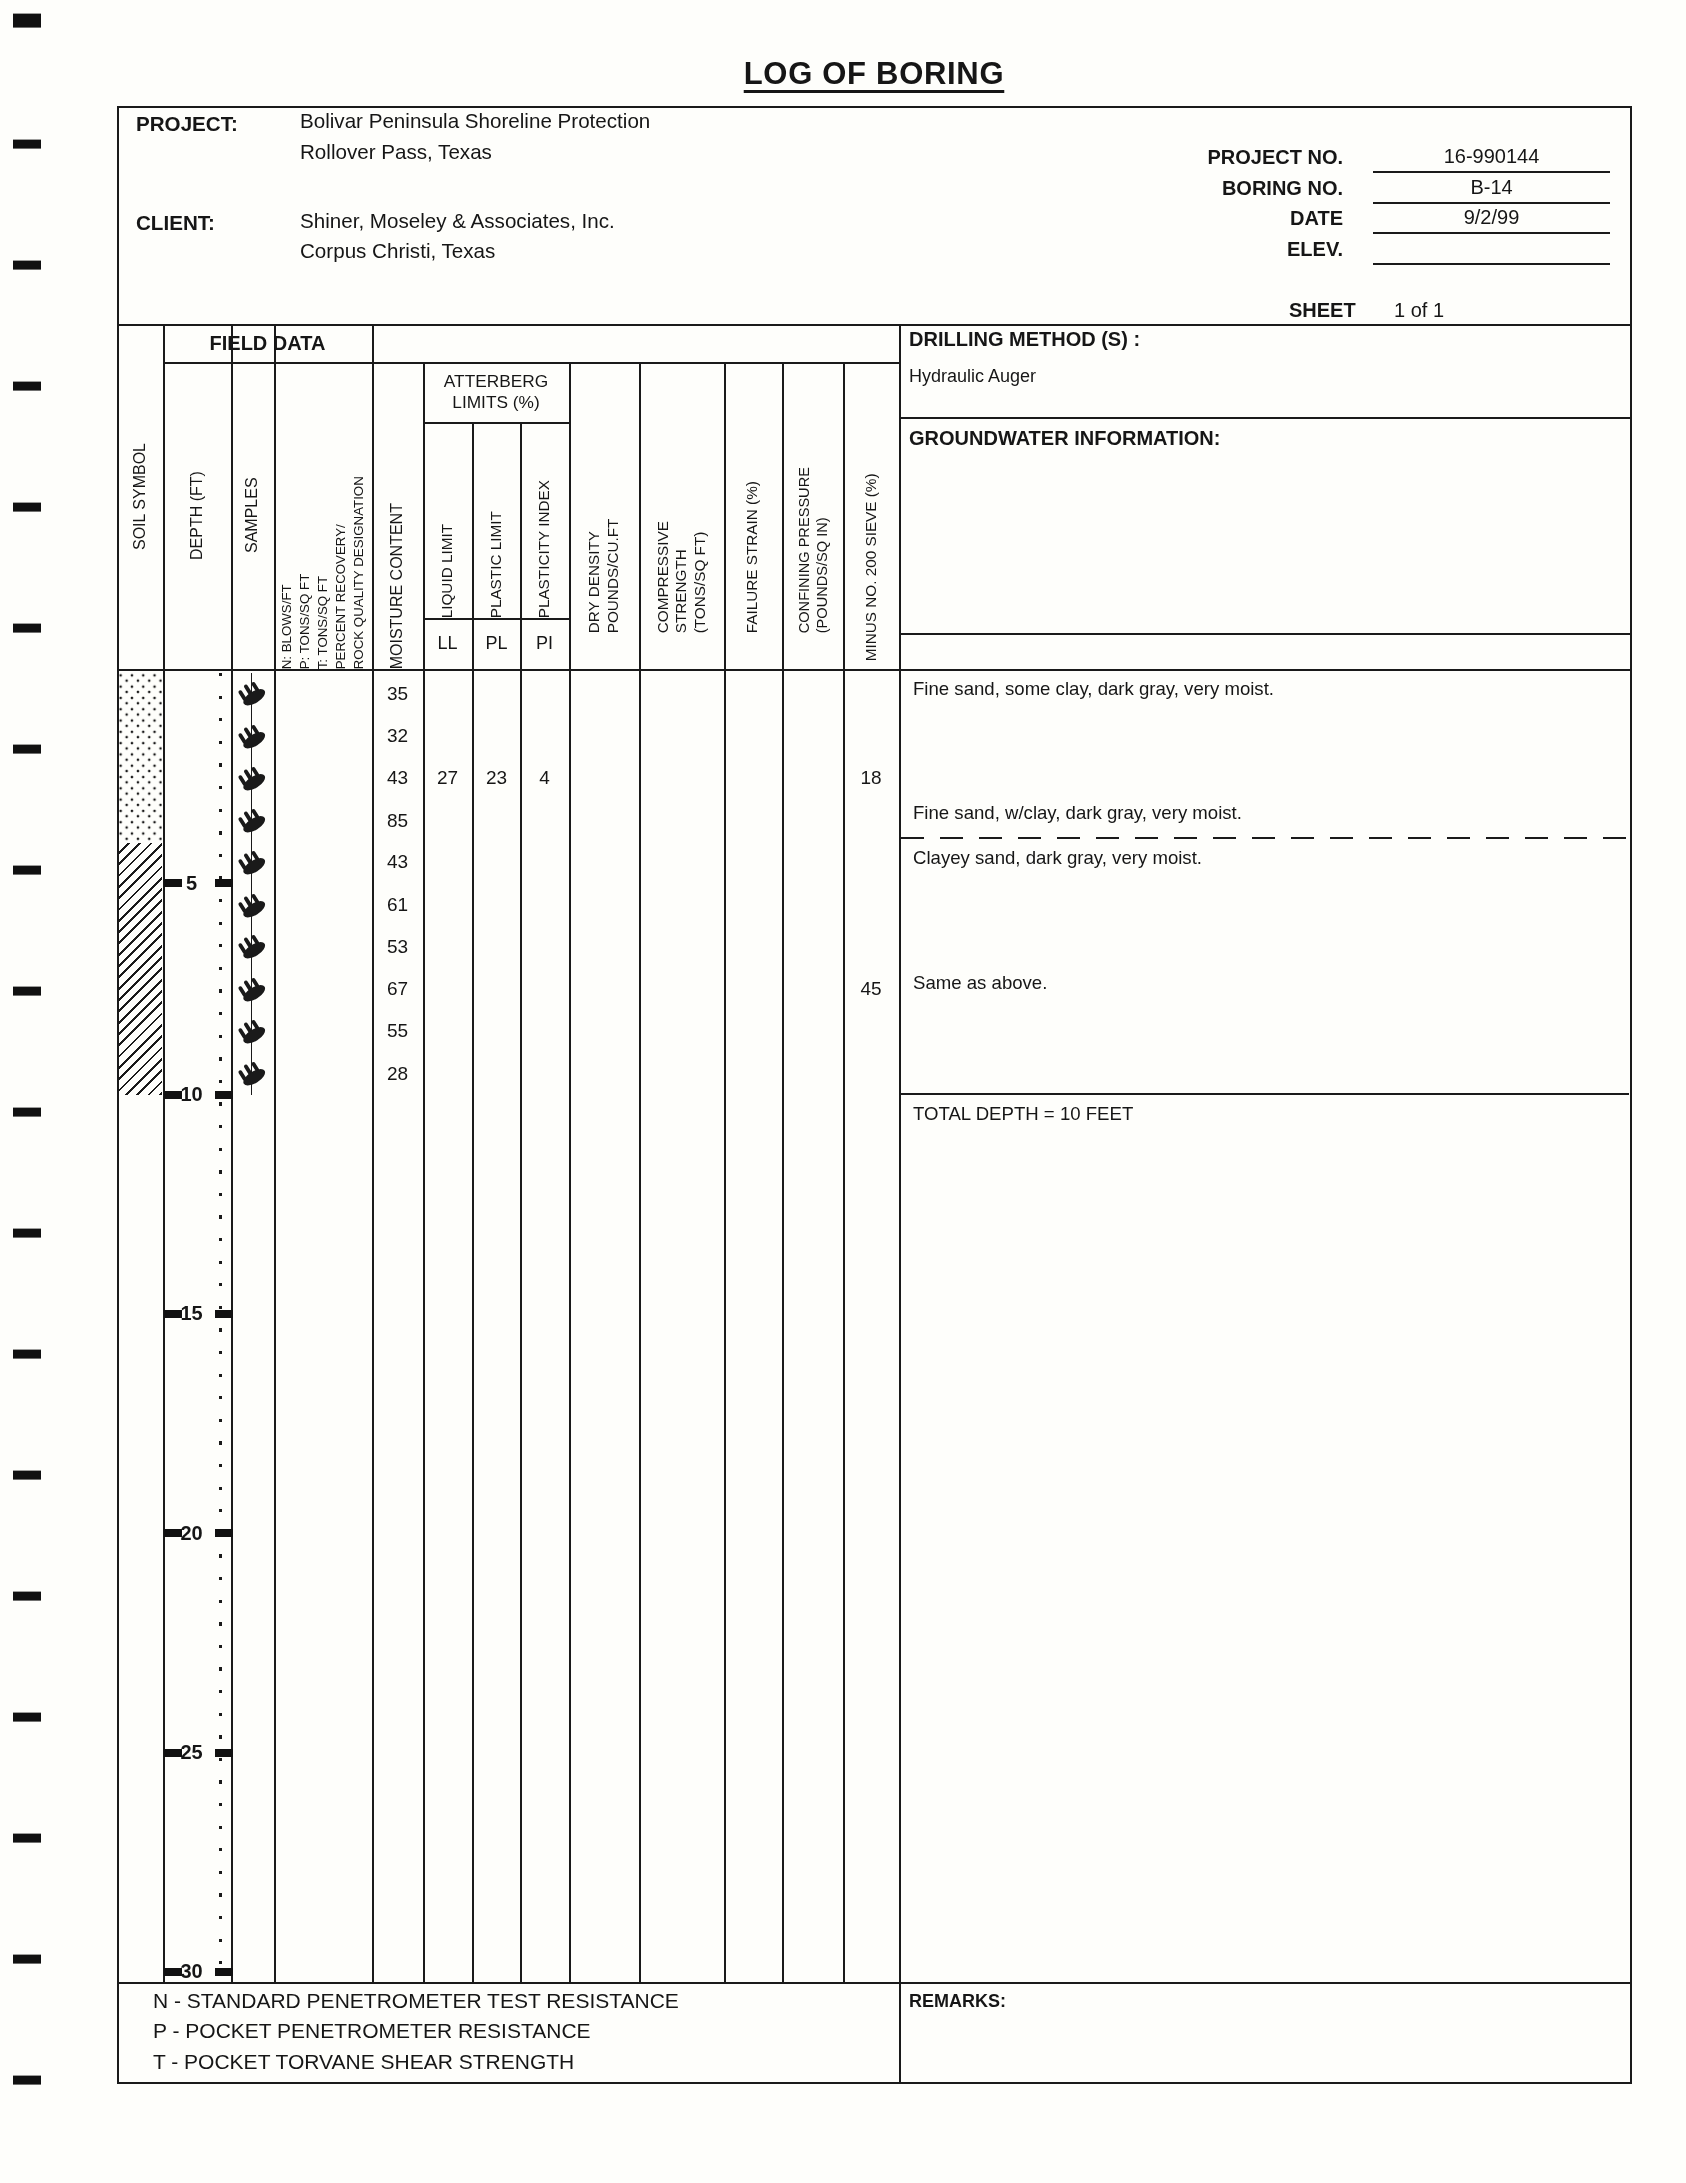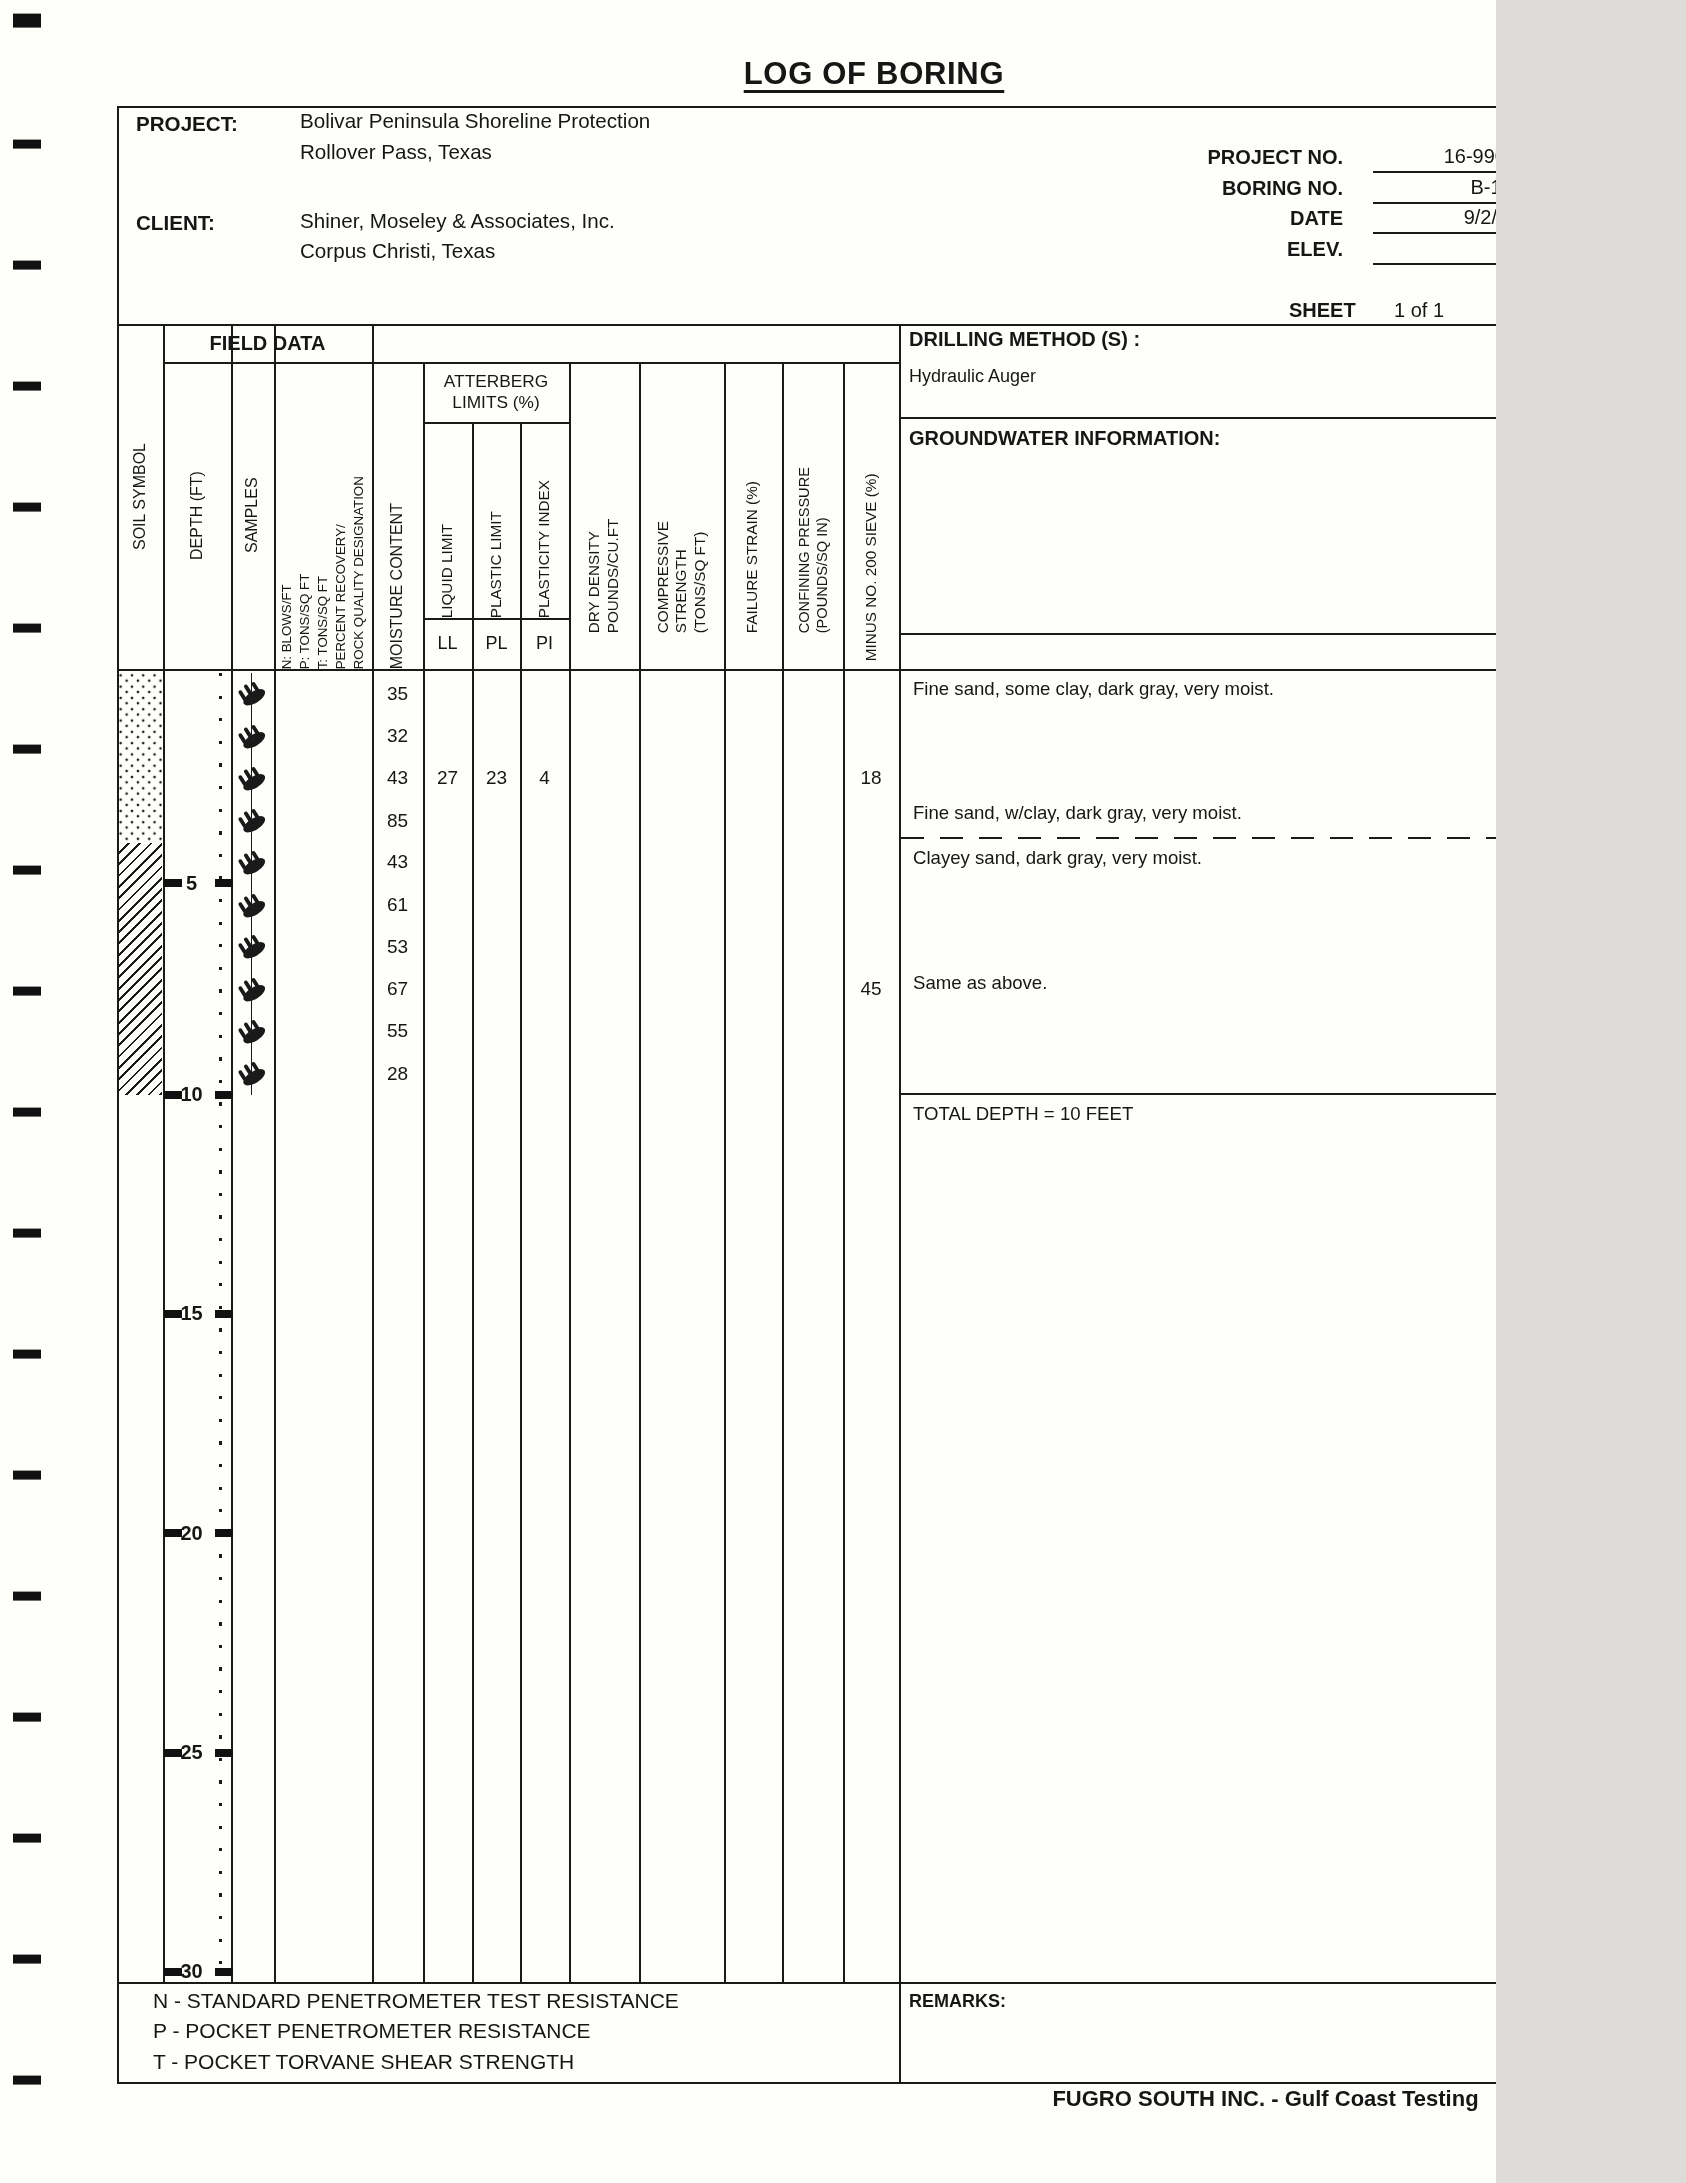--- a/index.html
+++ b/index.html
@@ -1,16 +1,16 @@
 <!DOCTYPE html>
 <html style="font-size:10.6px"><head>
 <meta charset="utf-8">
 <style>
   html,body{margin:0;padding:0;background:#dddcd8;}
-  .page{position:relative;width:1496px;height:2183px;background:#fefefb;
+  .page{position:relative;width:1686px;height:2183px;background:#fefefb;
         font-family:"Liberation Sans","DejaVu Sans",sans-serif;color:#161616;overflow:hidden;}
   .h{position:absolute;height:2px;background:#1a1a1a;}
   .v{position:absolute;width:2px;background:#1a1a1a;}
   .title{position:absolute;left:874px;top:56px;transform:translateX(-50%);
          font-size:31px;font-weight:700;letter-spacing:0.7px;
          text-decoration:underline;text-decoration-thickness:2.7px;text-underline-offset:6px;white-space:nowrap;}
   .lbl{position:absolute;font-weight:700;font-size:20.6px;white-space:nowrap;}
   .val{position:absolute;font-size:20.6px;white-space:nowrap;}
   .info-label{position:absolute;left:1097px;width:246px;text-align:right;font-weight:700;font-size:20px;}
   .info-value{position:absolute;left:1373px;width:237px;height:29px;line-height:29px;text-align:center;
@@ -266,16 +266,15 @@
   <div class="dash" style="left:901px;top:837px;width:728px"></div>
   <div class="desc" style="top:847px">Clayey sand, dark gray, very moist.</div>
   <div class="desc" style="top:972px">Same as above.</div>
   <div class="h" style="left:901px;top:1093px;width:728px"></div>
   <div class="desc" style="top:1103px">TOTAL DEPTH = 10 FEET</div>
 
   <div class="legend" style="top:1989px">N - STANDARD PENETROMETER TEST RESISTANCE</div>
   <div class="legend" style="top:2019px">P - POCKET PENETROMETER RESISTANCE</div>
   <div class="legend" style="top:2050px">T - POCKET TORVANE SHEAR STRENGTH</div>
   <div class="rp-bold" style="top:1991px;font-size:18px">REMARKS:</div>
-  <div class="fugro">FUGRO SOUTH INC. - Gulf Coast Testing</div>
 
 </div>
 
 
 </body></html>

